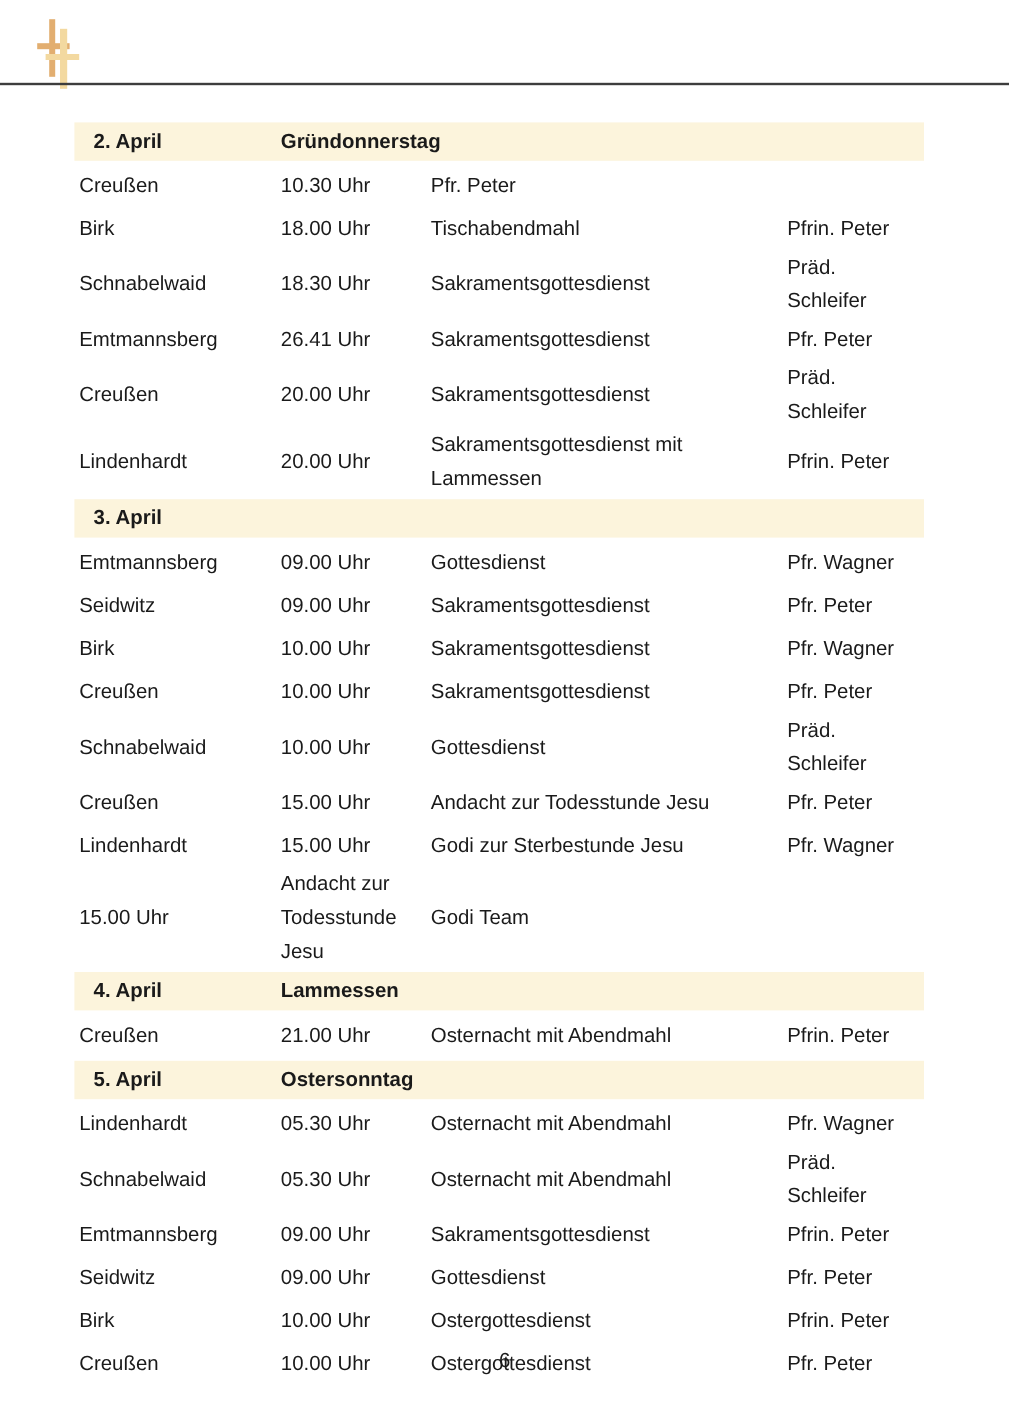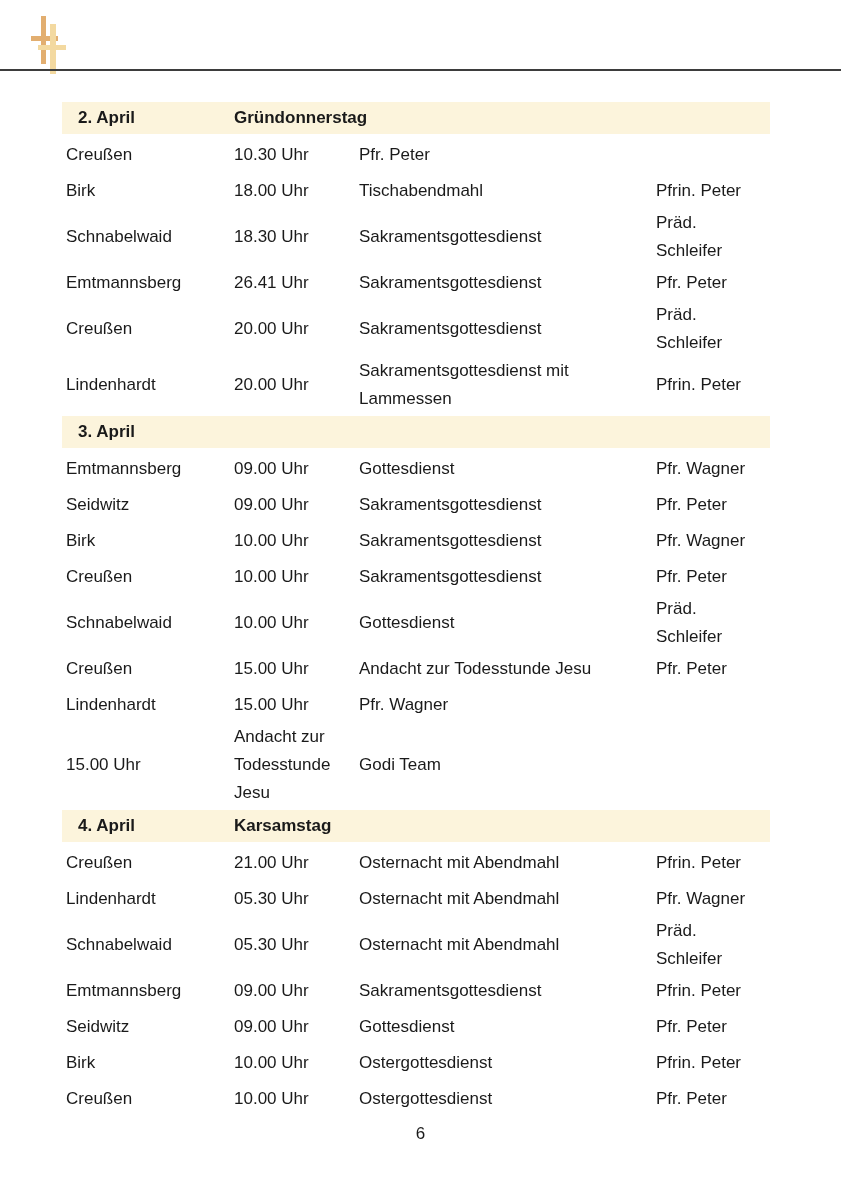--- a/index.html
+++ b/index.html
@@ -167,41 +167,46 @@
   <div class="row">
     <span class="cell">Creußen</span>
     <span class="cell">15.00 Uhr</span>
     <span class="cell">Andacht zur Todesstunde Jesu</span>
     <span class="cell">Pfr. Peter</span>
   </div>
 
   <div class="row">
     <span class="cell">Lindenhardt</span>
     <span class="cell">15.00 Uhr</span>
+    <span class="cell">Godi zur Sterbestunde Jesu</span>
     <span class="cell">Pfr. Wagner</span>
   </div>
 
   <div class="row">
     <span class="cell">15.00 Uhr</span>
     <span class="cell">Andacht zur Todesstunde Jesu</span>
     <span class="cell">Godi Team</span>
   </div>
 
   <div class="section-header">
     <span class="cell">4. April</span>
-    <span class="cell">Karsamstag</span>
+    <span class="cell">Lammessen</span>
   </div>
 
   <div class="row">
     <span class="cell">Creußen</span>
     <span class="cell">21.00 Uhr</span>
     <span class="cell">Osternacht mit Abendmahl</span>
     <span class="cell">Pfrin. Peter</span>
   </div>
 
+  <div class="section-header">
+    <span class="cell">5. April</span>
+    <span class="cell">Ostersonntag</span>
+  </div>
 
   <div class="row">
     <span class="cell">Lindenhardt</span>
     <span class="cell">05.30 Uhr</span>
     <span class="cell">Osternacht mit Abendmahl</span>
     <span class="cell">Pfr. Wagner</span>
   </div>
 
   <div class="row">
     <span class="cell">Schnabelwaid</span>

